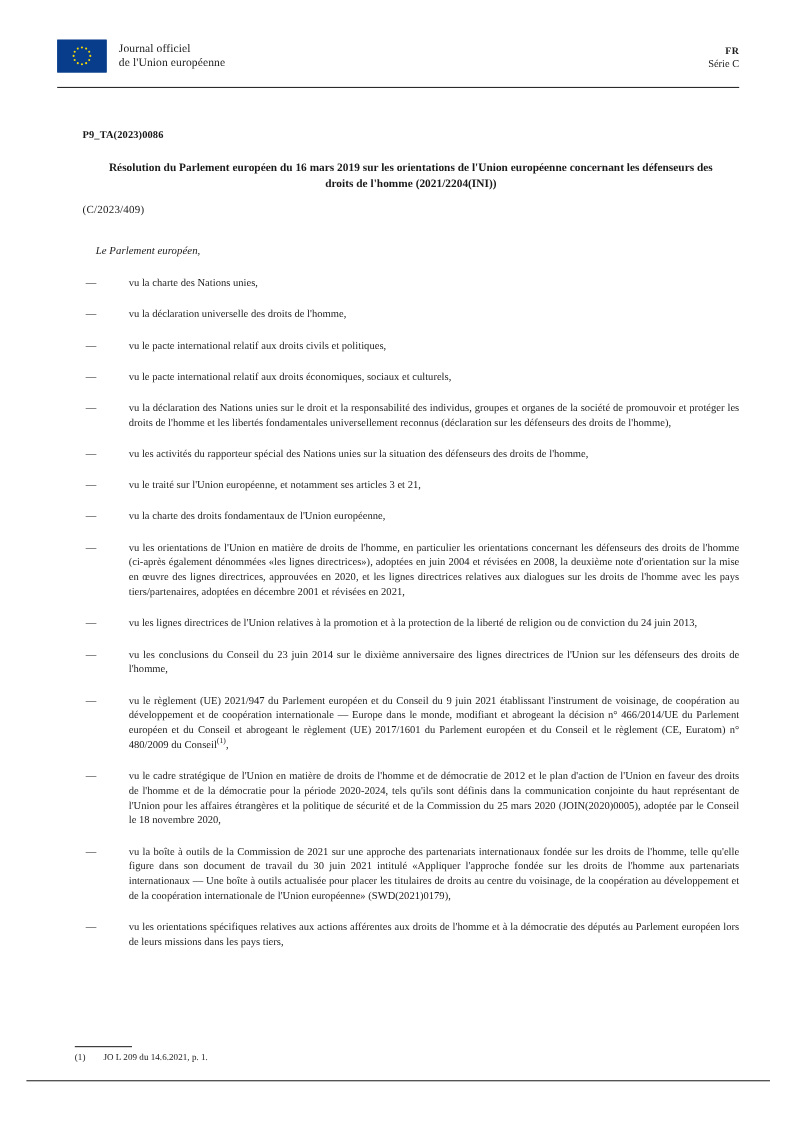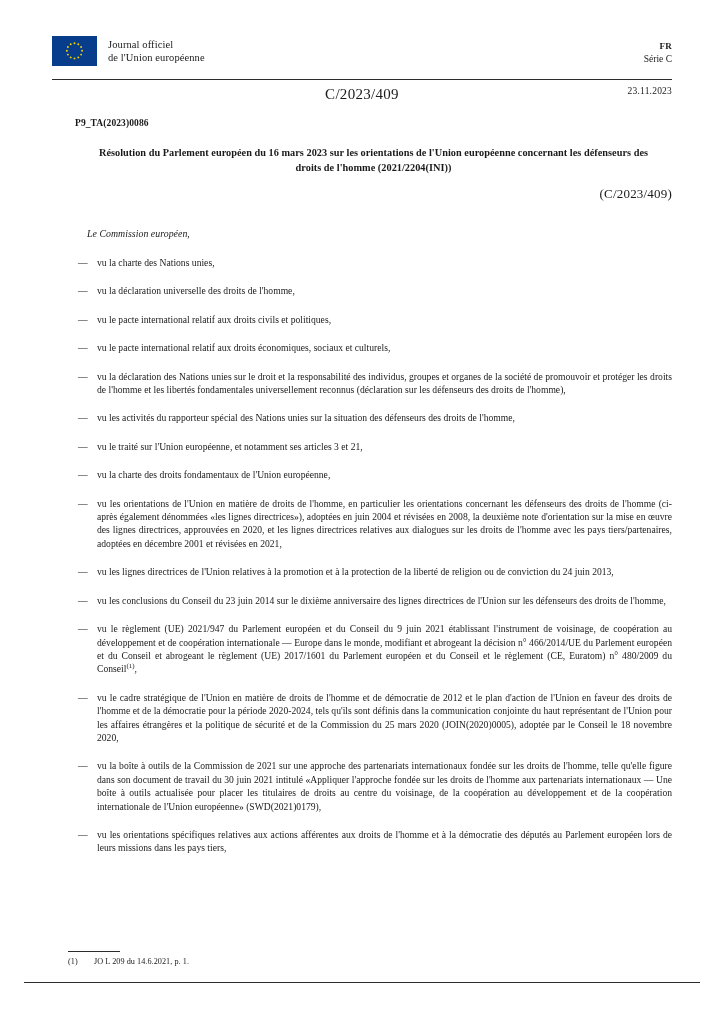--- a/index.html
+++ b/index.html
@@ -116,22 +116,22 @@
   h2.doc-subtitle {
     font-size: 10.3px;
     font-weight: bold;
     text-align: center;
     margin: 0 0 11px 0;
     line-height: 14.5px;
     letter-spacing: 0.02px;
     padding: 0 10px;
   }
   .doc-number {
-    text-align: right;
-    font-size: 13px;
+    text-align: left;
+    font-size: 10px;
     margin: 0 0 26px 0;
     letter-spacing: 0.2px;
   }
   .lead-in {
     font-style: italic;
     font-size: 9.8px;
     margin: 0 0 17px 12px;
     letter-spacing: 0.05px;
   }
 
@@ -147,20 +147,21 @@
   .citation .dash {
     flex: none;
     width: 22px;
     padding-left: 3px;
     box-sizing: border-box;
   }
   .citation .ctext {
     flex: 1;
     text-align: justify;
     text-justify: inter-word;
+    margin-left: 20px;
   }
   .citation .ctext sup {
     font-size: 7px;
     vertical-align: super;
     line-height: 0;
   }
 
   
   .footnote-rule {
     position: absolute;
@@ -234,35 +235,31 @@
         <div>de l'Union européenne</div>
       </div>
     </div>
     <div class="masthead-right">
       <div class="lang">FR</div>
       <div>Série C</div>
     </div>
   </div>
   <div class="rule-top"></div>
 
-  <div class="idrow">
-    <div class="doc-code">C/2023/409</div>
-    <div class="doc-date">23.11.2023</div>
-  </div>
 
   <div class="content">
 
     <p class="ta-ref">P9_TA(2023)0086</p>
 
 
-    <h2 class="doc-subtitle">Résolution du Parlement européen du 16 mars 2023 sur les orientations de l'Union européenne concernant les défenseurs des droits de l'homme (2021/2204(INI))</h2>
+    <h2 class="doc-subtitle">Résolution du Parlement européen du 16 mars 2019 sur les orientations de l'Union européenne concernant les défenseurs des droits de l'homme (2021/2204(INI))</h2>
 
     <div class="doc-number">(C/2023/409)</div>
 
-    <p class="lead-in">Le Commission européen,</p>
+    <p class="lead-in">Le Parlement européen,</p>
 
     <ul class="citations">
 
       <li class="citation">
         <span class="dash">—</span>
         <span class="ctext">vu la charte des Nations unies,</span>
       </li>
 
       <li class="citation">
         <span class="dash">—</span>

